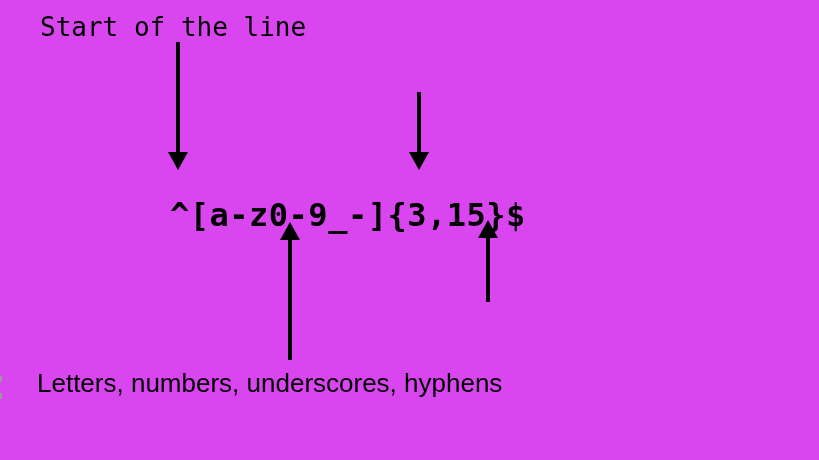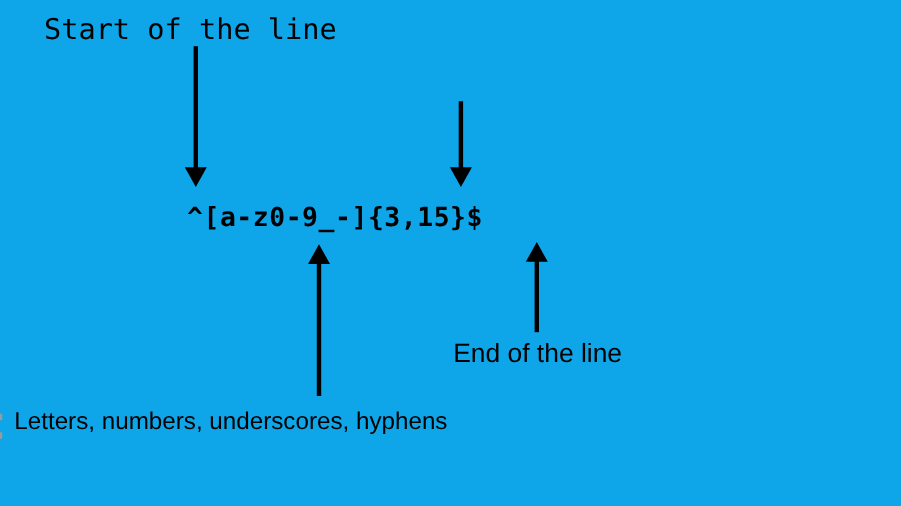--- a/index.html
+++ b/index.html
@@ -5,50 +5,51 @@
 <style>
   html, body { margin: 0; padding: 0; }
   body {
     font-family: "Liberation Sans", sans-serif;
     background: #ffffff;
   }
   .canvas {
     position: relative;
     width: 819px;
     height: 460px;
-    background: #0ea5e9;
+    background: #d946ef;
     overflow: hidden;
   }
   .label {
     position: absolute;
     color: #000000;
     white-space: nowrap;
   }
   .label-mono {
     font-family: "DejaVu Sans Mono", "Liberation Mono", monospace;
     font-size: 26px;
     line-height: 30px;
   }
   .label-sans {
     font-family: "Liberation Sans", "DejaVu Sans", sans-serif;
     font-size: 24px;
     line-height: 28px;
   }
   .label-sans-lg {
     font-family: "Liberation Sans", "DejaVu Sans", sans-serif;
-    font-size: 22px;
+    font-size: 26px;
     line-height: 30px;
+    margin-left: 24px;
   }
   .regex {
     position: absolute;
     left: 170px;
-    top: 182px;
+    top: 200px;
     font-family: "DejaVu Sans Mono", "Liberation Mono", monospace;
     font-weight: 700;
-    font-size: 24px;
+    font-size: 32px;
     line-height: 30px;
     letter-spacing: 0.5px;
     color: #000000;
     white-space: nowrap;
   }
   .arrow { position: absolute; }
   .arrow .shaft {
     position: absolute;
     width: 4px;
     background: #000000;
@@ -119,20 +120,19 @@
   <div class="arrow" id="arrow-charclass">
     <div class="head head-up"></div>
     <div class="shaft"></div>
   </div>
 
   <div class="arrow" id="arrow-end">
     <div class="head head-up"></div>
     <div class="shaft"></div>
   </div>
 
-  <div class="label label-sans" id="label-end">End of the line</div>
 
   <div class="label label-sans-lg" id="label-charclass">Letters, numbers, underscores, hyphens</div>
 
   <div class="edge-artifact" id="edge-artifact-top"></div>
   <div class="edge-artifact" id="edge-artifact-bottom"></div>
 
 </div>
 
 </body></html>

